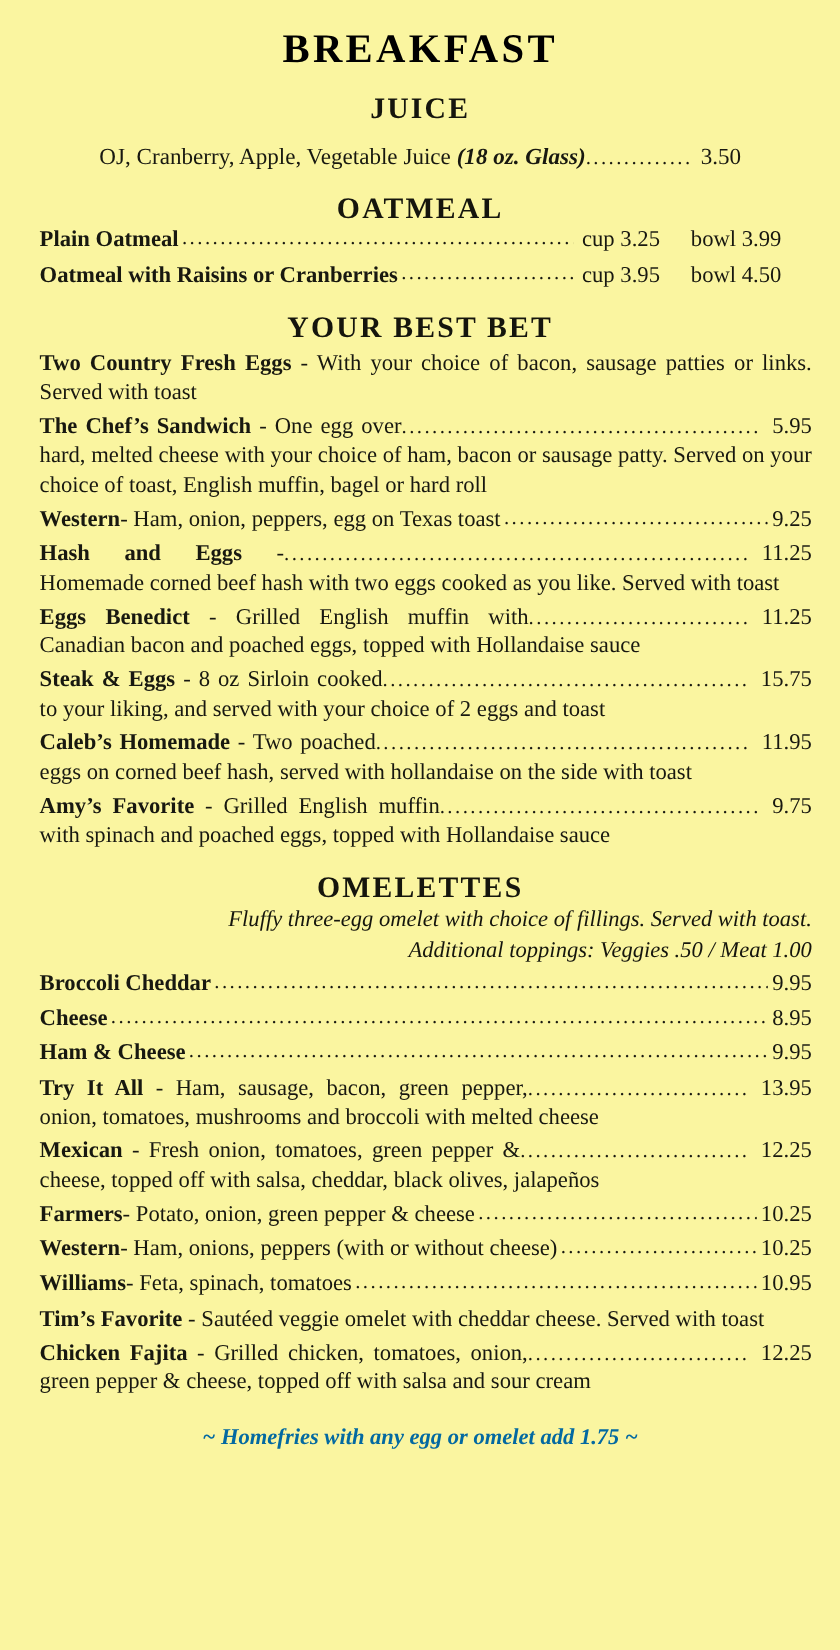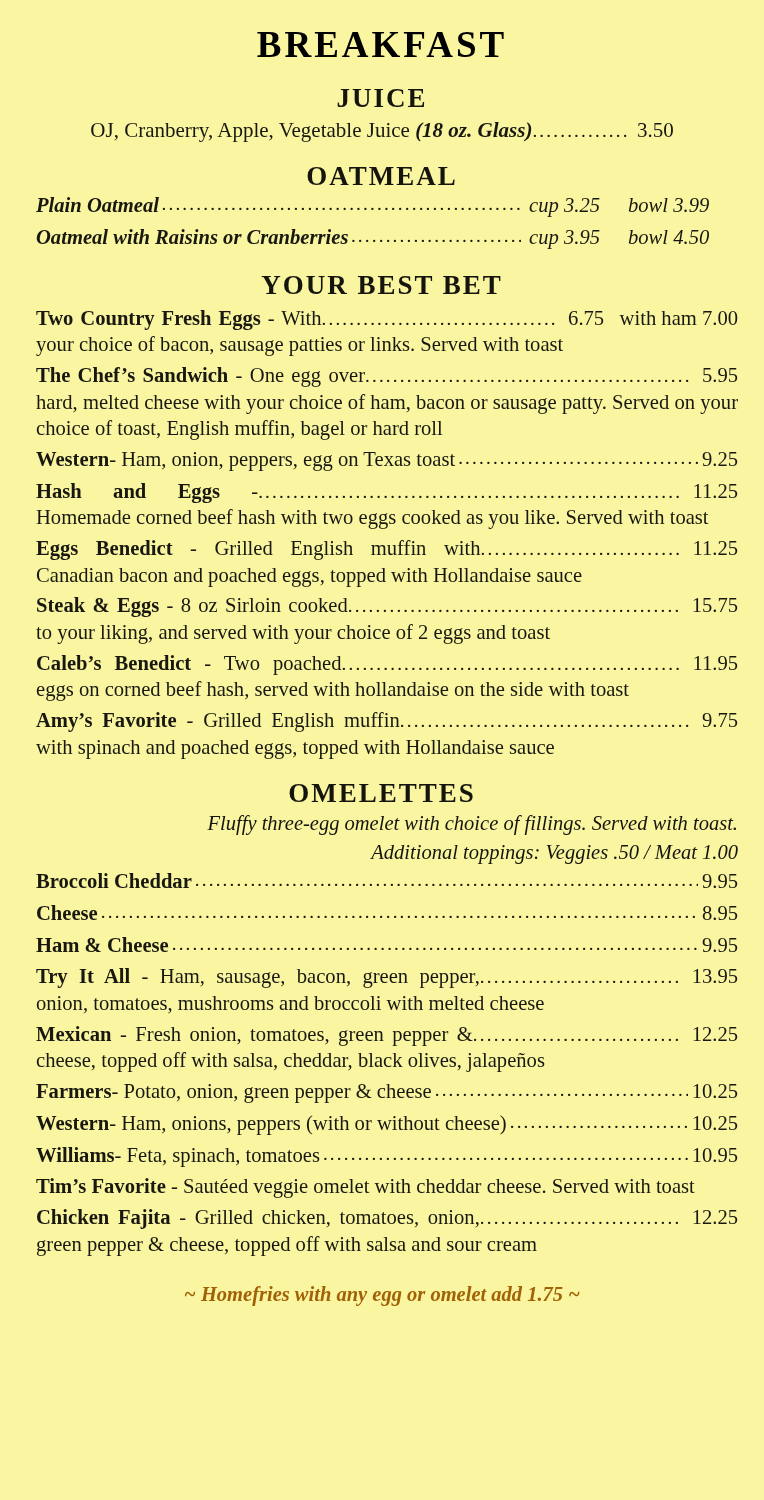--- a/index.html
+++ b/index.html
@@ -34,41 +34,41 @@
     color: #000000;
   }
   .section-head {
     text-align: center;
     font-size: 27px;
     font-weight: bold;
     letter-spacing: 2px;
     line-height: 1.0;
     color: #15150d;
   }
-  .sh-juice    { margin: 22px 0 6px 0; }
+  .sh-juice    { margin: 22px 0 18px 0; }
   .sh-oatmeal  { margin: 20px 0 2px 0; }
   .sh-bestbet  { margin: 21px 0 6px 0; }
   .sh-omelette { margin: 20px 0 4px 0; }
 
   .subnote {
     text-align: right;
     font-style: italic;
     font-size: 20.5px;
     line-height: 1.24;
     margin: 1px 0 3px 0;
     color: #15150d;
   }
 
   .footer-note {
     text-align: center;
     font-style: italic;
     font-weight: bold;
     font-size: 20.5px;
     margin-top: 26px;
-    color: #a16207;
+    color: #0369a1;
   }
 
   
   .item {
     font-size: 20.6px;
     line-height: 1.30;
     margin: 0 0 5px 0;
     text-align: justify;
     text-align-last: left;
     padding-left: 10px;
@@ -109,21 +109,20 @@
   .ileader {
     letter-spacing: 2.2px;
     font-size: 19px;
   }
 
   
   .cupbowl {
     display: flex;
     align-items: baseline;
     white-space: nowrap;
-    font-style: italic;
   }
   .cupbowl .cup  { flex: 0 0 auto; padding-left: 6px; }
   .cupbowl .bowl { flex: 0 0 110px; text-align: left; padding-left: 28px; }
 
   .oat-name { font-weight: bold; white-space: nowrap; }
 
   
   .flow {
     font-size: 20.6px;
     line-height: 1.295;
@@ -171,21 +170,20 @@
   <div class="item cupbowl">
     <span class="oat-name">Oatmeal with Raisins or Cranberries</span>
     <span class="leader"></span>
     <span class="cup">cup 3.95</span>
     <span class="bowl">bowl 4.50</span>
   </div>
 
   <div class="section-head sh-bestbet">YOUR BEST BET</div>
 
   <div class="flow">
-    <span class="tail"><span class="ileader">..................................</span>&nbsp; <span>6.75</span> &nbsp; <span>with ham 7.00</span></span>
     <span class="nm">Two Country Fresh Eggs</span><span class="desc"> - With your choice of bacon, sausage patties or links. Served with toast </span>
   </div>
 
   <div class="flow">
     <span class="tail"><span class="ileader">...............................................</span>&nbsp; <span>5.95</span></span>
     <span class="nm">The Chef’s Sandwich</span><span class="desc"> - One egg over hard, melted cheese with your choice of ham, bacon or sausage patty. Served on your choice of toast, English muffin, bagel or hard roll </span>
   </div>
 
   <div class="item single">
     <span class="nm">Western</span>
@@ -204,21 +202,21 @@
     <span class="nm">Eggs Benedict</span><span class="desc"> - Grilled English muffin with Canadian bacon and poached eggs, topped with Hollandaise sauce </span>
   </div>
 
   <div class="flow">
     <span class="tail"><span class="ileader">................................................</span>&nbsp; <span>15.75</span></span>
     <span class="nm">Steak &amp; Eggs</span><span class="desc"> - 8 oz Sirloin cooked to your liking, and served with your choice of 2 eggs and toast </span>
   </div>
 
   <div class="flow">
     <span class="tail"><span class="ileader">.................................................</span>&nbsp; <span>11.95</span></span>
-    <span class="nm">Caleb’s Benedict</span><span class="desc"> - Two poached eggs on corned beef hash, served with hollandaise on the side with toast</span>
+    <span class="nm">Caleb’s Homemade</span><span class="desc"> - Two poached eggs on corned beef hash, served with hollandaise on the side with toast</span>
   </div>
 
   <div class="flow">
     <span class="tail"><span class="ileader">..........................................</span>&nbsp; <span>9.75</span></span>
     <span class="nm">Amy’s Favorite</span><span class="desc"> - Grilled English muffin with spinach and poached eggs, topped with Hollandaise sauce </span>
   </div>
 
   <div class="section-head sh-omelette">OMELETTES</div>
   <div class="subnote">Fluffy three-egg omelet with choice of fillings. Served with toast.</div>
   <div class="subnote">Additional toppings: Veggies .50 / Meat 1.00</div>

